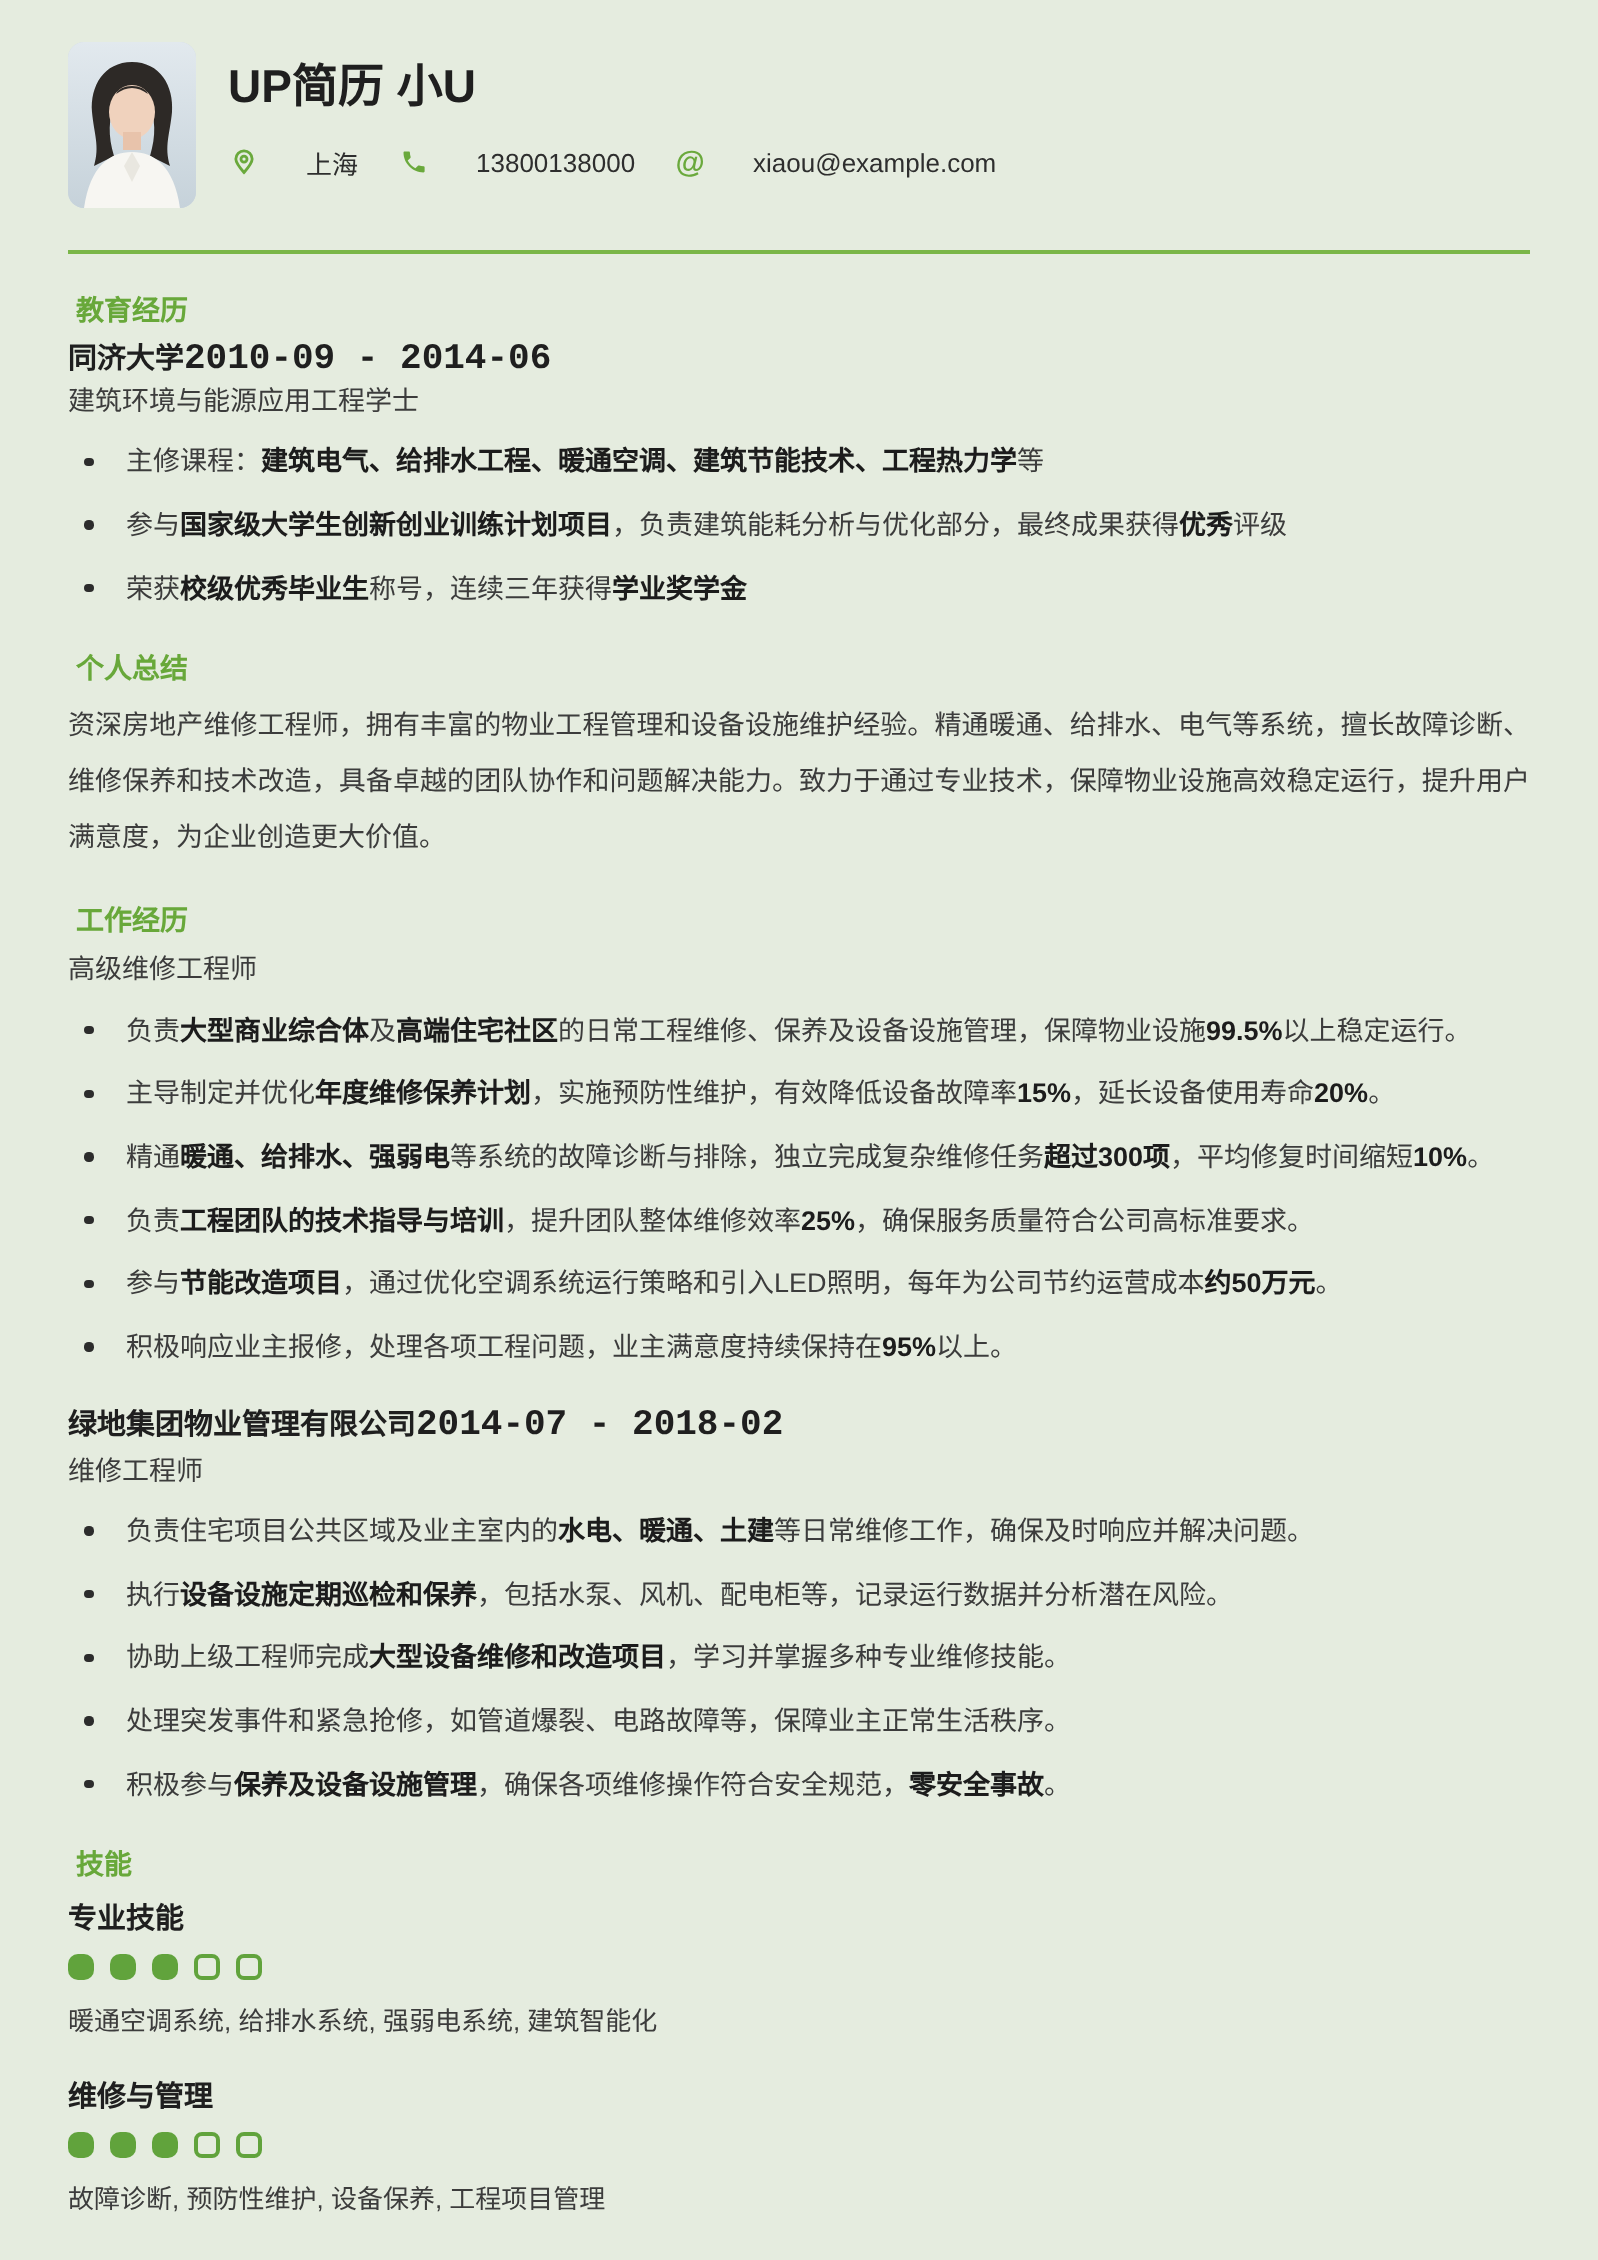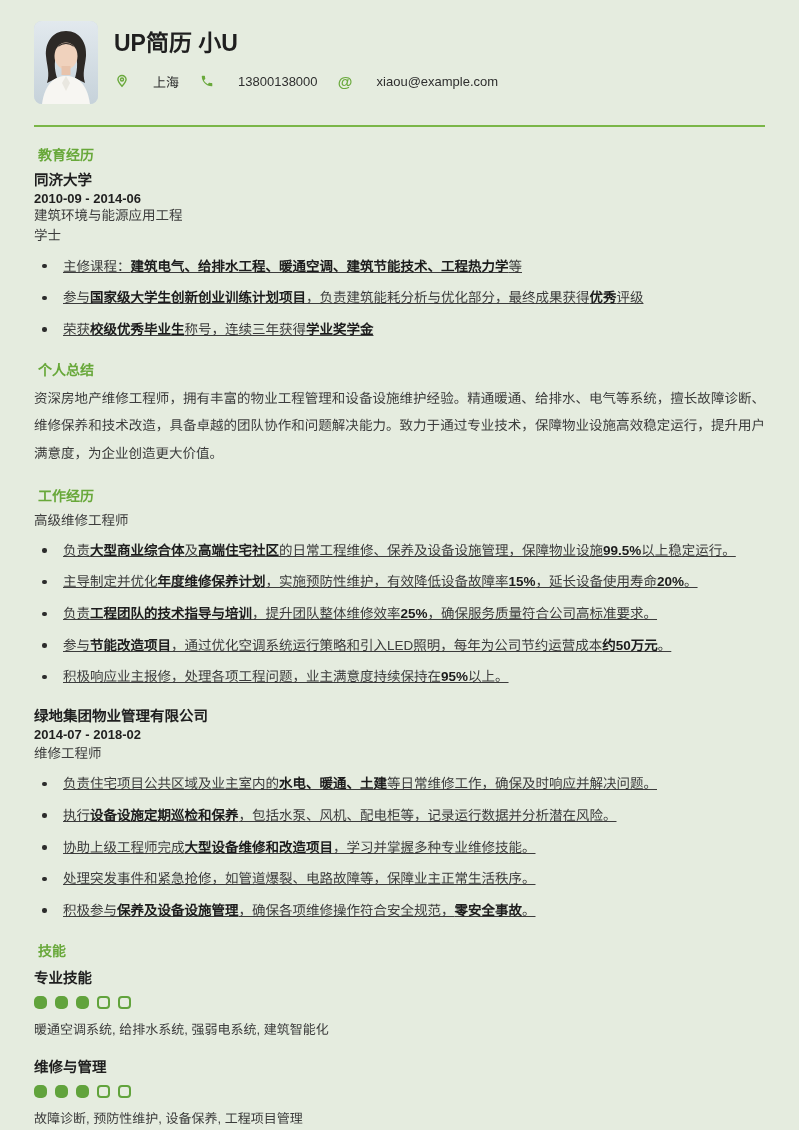--- a/index.html
+++ b/index.html
@@ -21,26 +21,26 @@
   .contact{display:flex;align-items:center;gap:20px;font-size:13px;color:#2e2e2e;}
   .contact-item{display:flex;align-items:center;gap:24px;}
   .cicon{display:inline-flex;width:15px;height:15px;align-items:center;justify-content:center;}
   .cicon svg{display:block;}
   .at-glyph{color:#6aa93c;font-size:15px;font-weight:bold;line-height:1;}
 
   .divider{border:none;border-top:2px solid #7ab648;margin:21px 0 0 0;}
 
   
   .sec-heading{font-size:14px;font-weight:bold;color:#68a83a;margin:17px 0 6px 4px;}
-  .entry-row{display:flex;align-items:baseline;flex-direction:column;}
+  .entry-row{display:flex;align-items:baseline;}
   .entry-title{font-size:14.5px;font-weight:bold;color:#1f1f1f;line-height:1.45;}
-  .entry-date{font-size:13px;font-weight:bold;color:#1f1f1f;white-space:nowrap;}
+  .entry-date{font-size:18px;font-weight:bold;color:#1f1f1f;white-space:nowrap;font-family:Liberation Mono, monospace;}
   .entry-sub{font-size:13.5px;color:#3c3c3c;line-height:1.5;}
 
-  ul.bullets{list-style:none;margin:9px 0 0 0;padding:0;text-decoration:underline;}
+  ul.bullets{list-style:none;margin:9px 0 0 0;padding:0;}
   ul.bullets li{
     position:relative;
     padding-left:29px;
     font-size:13.5px;
     line-height:1.68;
     margin-bottom:9px;
     color:#3c3c3c;
   }
   ul.bullets li::before{
     content:"";
@@ -143,20 +143,21 @@
   </div>
 
   <div class="section">
     <div class="sec-heading">工作经历</div>
     <div id="jobs-container">
         <div class="job">
           <div class="entry-sub">高级维修工程师</div>
           <ul class="bullets">
             <li><span>负责</span><span class="b">大型商业综合体</span><span>及</span><span class="b">高端住宅社区</span><span>的日常工程维修、保养及设备设施管理，保障物业设施</span><span class="b">99.5%</span><span>以上稳定运行。</span></li>
             <li><span>主导制定并优化</span><span class="b">年度维修保养计划</span><span>，实施预防性维护，有效降低设备故障率</span><span class="b">15%</span><span>，延长设备使用寿命</span><span class="b">20%</span><span>。</span></li>
+            <li><span>精通</span><span class="b">暖通、给排水、强弱电</span><span>等系统的故障诊断与排除，独立完成复杂维修任务</span><span class="b">超过300项</span><span>，平均修复时间缩短</span><span class="b">10%</span><span>。</span></li>
             <li><span>负责</span><span class="b">工程团队的技术指导与培训</span><span>，提升团队整体维修效率</span><span class="b">25%</span><span>，确保服务质量符合公司高标准要求。</span></li>
             <li><span>参与</span><span class="b">节能改造项目</span><span>，通过优化空调系统运行策略和引入LED照明，每年为公司节约运营成本</span><span class="b">约50万元</span><span>。</span></li>
             <li><span>积极响应业主报修，处理各项工程问题，业主满意度持续保持在</span><span class="b">95%</span><span>以上。</span></li>
           </ul>
         </div>
         <div class="job">
           <div class="entry-row">
             <span class="entry-title">绿地集团物业管理有限公司</span>
             <span class="entry-date">2014-07 - 2018-02</span>
           </div>

